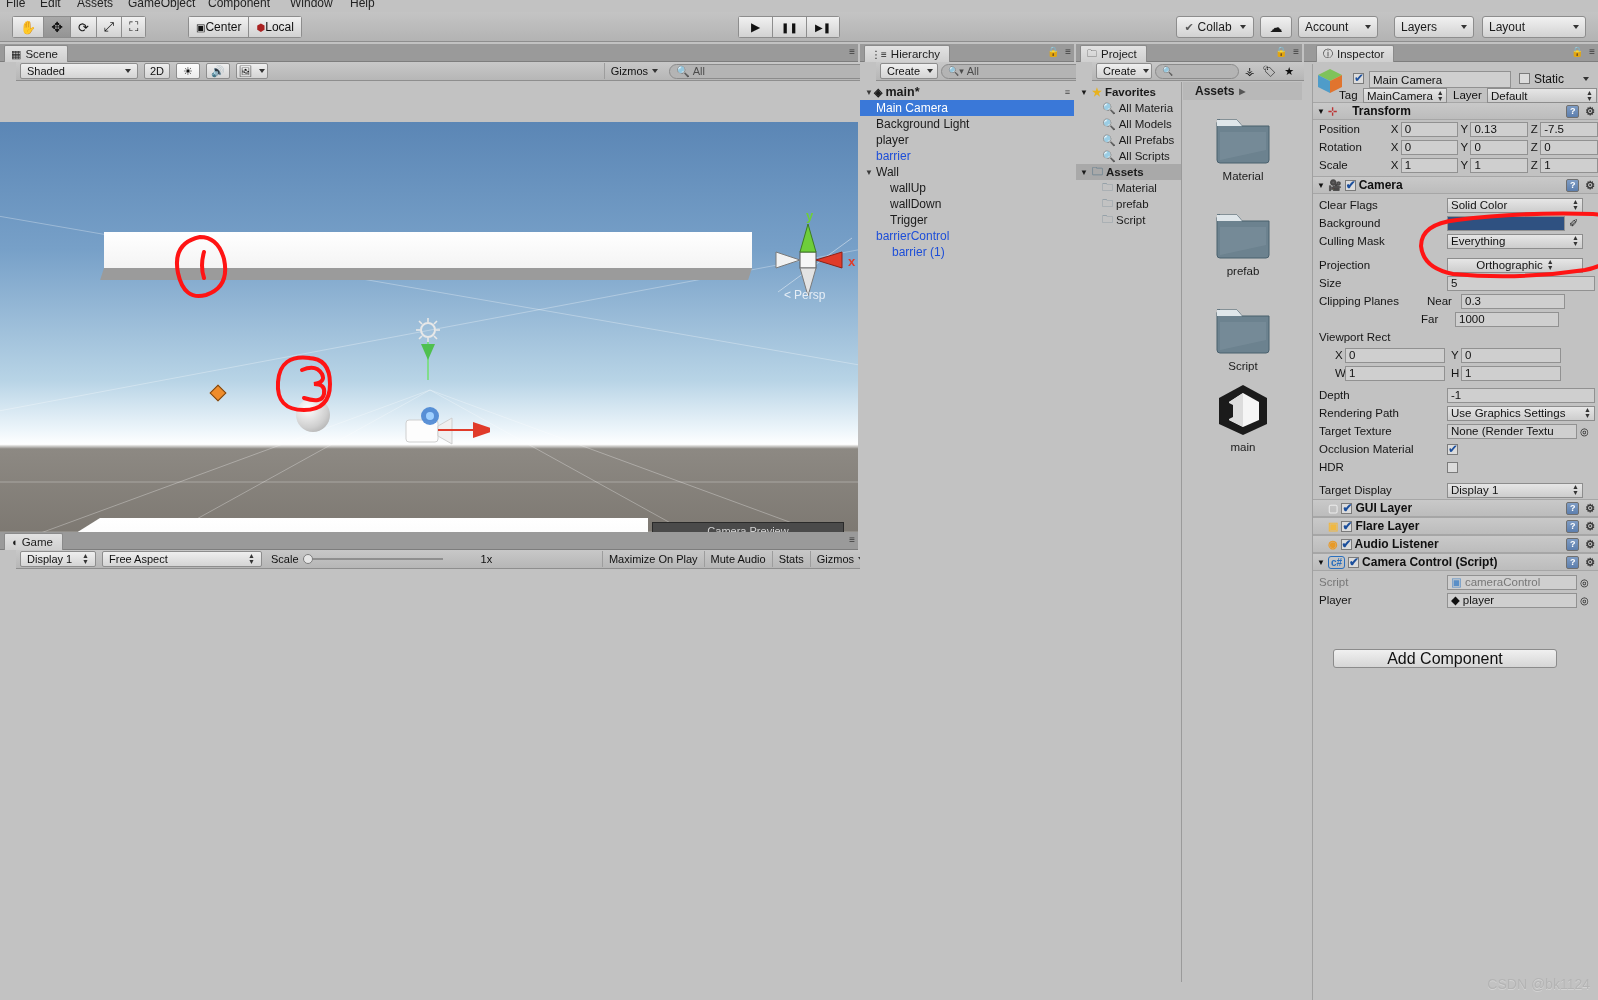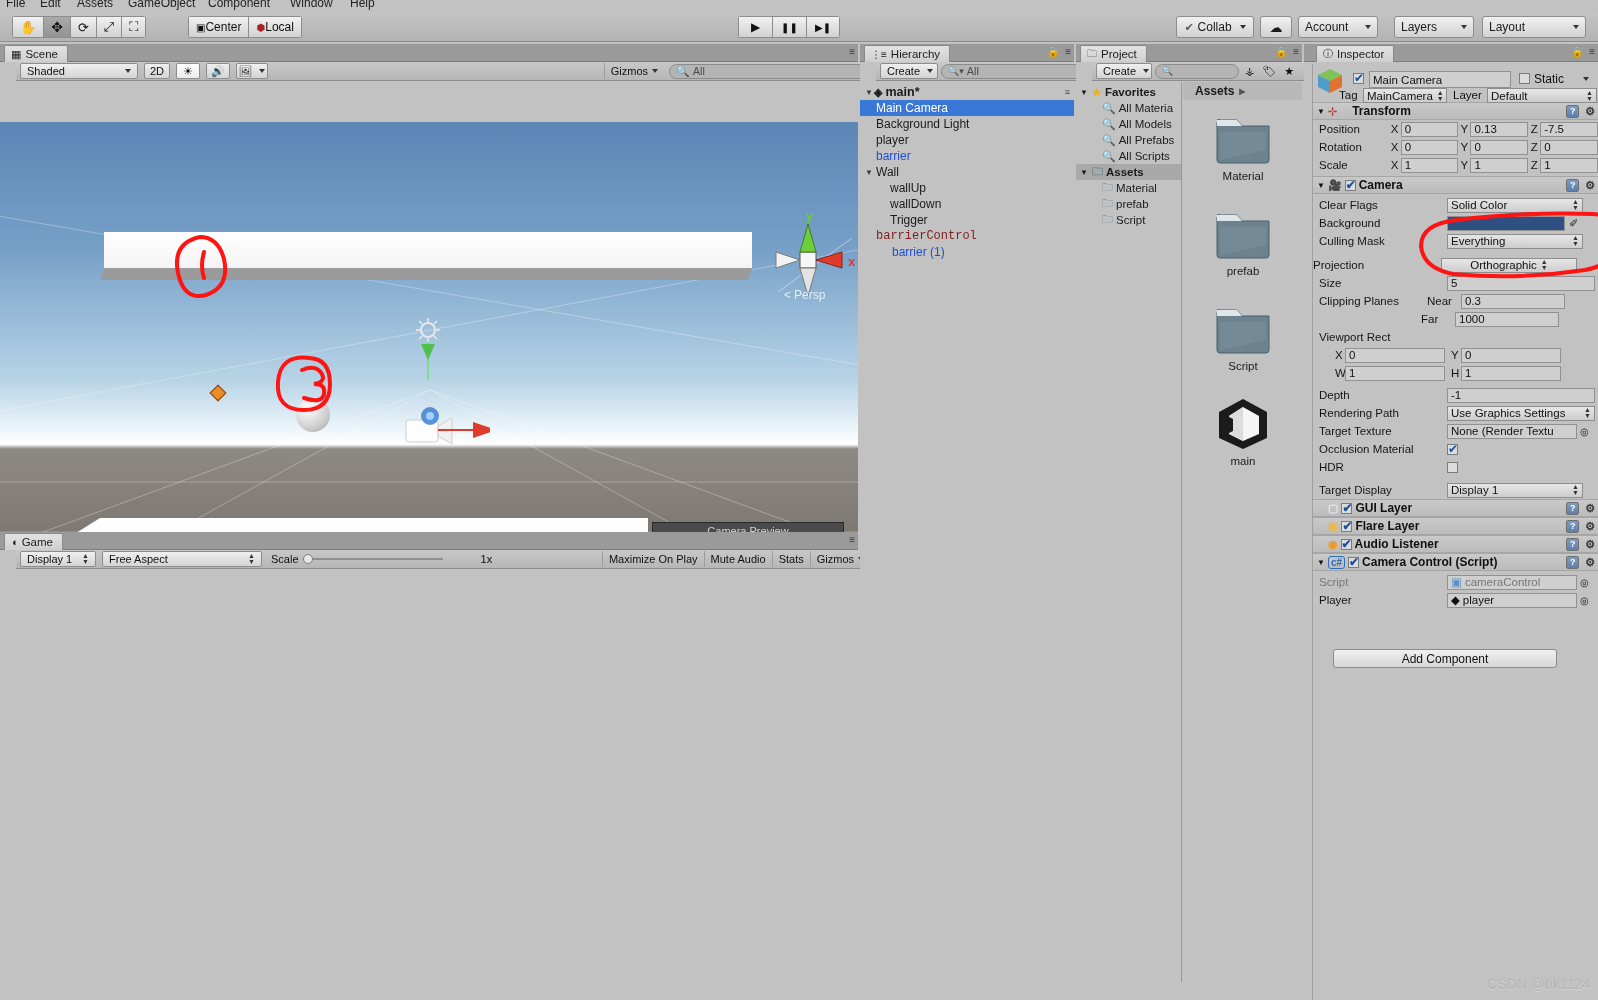--- a/index.html
+++ b/index.html
@@ -68,21 +68,21 @@
   #campreview .cp-body { position:absolute; left:4px; top:17px; width:184px; height:94px;
     background:#2f5181; border:1px solid #111; overflow:hidden; }
   .cp-white { position:absolute; left:0; width:100%; background:#f2f6fb; }
 
   
   #hierarchy { left:860px; top:44px; width:214px; height:956px; }
   .hrow { position:absolute; left:0; width:100%; height:16px; display:flex; align-items:center;
     font-size:12px; color:#1b1b1b; }
   .hrow.sel { background:#3a78d8; color:#fff; }
   .hrow .tri { width:10px; text-align:center; font-size:8px; color:#3b3b3b; }
-  .hrow.dim { color:#7f1d1d;font-family:Liberation Mono, monospace; }
+  .hrow.dim { color:#1d4ed8; }
   .hrow.pref { color:#1d4ed8; }
 
   
   #project { left:1076px; top:44px; width:226px; height:956px; }
   .p-left { position:absolute; left:0; top:38px; width:106px; bottom:18px;
     background:#c2c2c2; border-right:1px solid #9a9a9a; }
   .p-right { position:absolute; left:107px; top:38px; right:0; bottom:18px; background:#c2c2c2; }
   .prow { position:absolute; left:0; width:100%; height:16px; display:flex; align-items:center;
     font-size:11.5px; color:#1b1b1b; }
   .prow.hdr { font-weight:bold; }
@@ -106,21 +106,21 @@
     display:flex; align-items:center; gap:3px; font-weight:bold; font-size:12px; padding-left:4px; }
   .cb { width:11px; height:11px; background:#dcdcdc; border:1px solid #7b7b7b; display:inline-block;
     position:relative; }
   .cb.on::after { content:"✔"; position:absolute; left:0px; top:-3px; font-size:12px; color:#1c4f9c; }
   .helpico { width:13px;height:13px;border:1px solid #6f6f6f;border-radius:2px;
     background:linear-gradient(#7e9cc4,#5d7fae); color:#fff; font-size:9px;
     display:flex;align-items:center;justify-content:center; }
   .gear { font-size:11px; color:#3a3a3a; }
   #addcomp { position:absolute; left:20px; width:224px; height:19px;
     background:linear-gradient(#f0f0f0,#d6d6d6); border:1px solid #8b8b8b; border-radius:3px;
-    display:flex; align-items:center; justify-content:center; font-size:12px; }
+    display:flex; align-items:center; justify-content:center; font-size:16px; }
 
   #watermark { position:absolute; right:8px; bottom:8px; font-size:14px;
     color:#b4b4b4; text-shadow:0 1px 0 #d3d3d3; }
 </style>
 </head>
 <body>
 
 <div id="menubar">
   <span class="mi" style="left:6px">File</span>
   <span class="mi" style="left:40px">Edit</span>
@@ -539,21 +539,21 @@
           <div style="font-size: 11.5px; margin-top: 2px; color: rgb(27, 27, 27);">prefab</div>
         </div>
         <div style="position: absolute; left: 28px; top: 216px; width: 64px; text-align: center;">
           <div style="width: 64px; height: 60px; margin: 0px auto;"><svg width="64" height="60">
               <path d="M6 12 h20 l5 6 h27 v34 a3 3 0 0 1 -3 3 h-46 a3 3 0 0 1 -3 -3 v-37 a3 3 0 0 1 3 -3 z" fill="#6c828f" stroke="#49606d"></path>
               <path d="M6 12 h20 l5 6 h-25 z" fill="#dfe6ea"></path>
               <path d="M9 24 h46 v18 l-46 10 z" fill="#7d929e" opacity=".55"></path>
             </svg></div>
           <div style="font-size: 11.5px; margin-top: 2px; color: rgb(27, 27, 27);">Script</div>
         </div>
-        <div style="position: absolute; left: 28px; top: 311px; width: 64px; text-align: center;">
+        <div style="position: absolute; left: 28px; top: 297px; width: 64px; text-align: center;">
           <div style="width: 64px; height: 60px; margin: 0px auto;"><svg width="64" height="60" viewBox="0 0 64 60">
               <polygon points="32,6 56,19 56,45 32,56 8,45 8,19" fill="#1b1b1b"></polygon>
               <polygon points="32,14 48,23 48,41 32,48 18,41 18,23" fill="#f5f5f5"></polygon>
               <polygon points="32,14 32,48 18,41 18,23" fill="#dcdcdc"></polygon>
               <polygon points="8,19 22,26 22,38 8,45" fill="#1b1b1b"></polygon>
             </svg></div>
           <div style="font-size: 11.5px; margin-top: 2px; color: rgb(27, 27, 27);">main</div>
         </div>
       </div>
   </div>
@@ -662,21 +662,21 @@
         </div>
       <div class="irow">
           <span class="ilbl" style="margin-left:6px;width:128px">Culling Mask</span>
         <div class="pop" style="width:136px;justify-content:space-between">
           <span>Everything</span>
             <span class="updown">▲<br>▼</span>
           </div>
         </div>
       <div style="height:6px"></div>
       <div class="irow">
-          <span class="ilbl" style="width:128px">Projection</span>
+          <span class="ilbl" style="margin-left:6px;width:128px">Projection</span>
         <div class="pop" style="width:136px;justify-content:center">
           <span>Orthographic</span>
             <span class="updown">▲<br>▼</span>
           </div>
         </div>
       <div class="irow">
           <span class="ilbl" style="margin-left:6px;width:128px">Size</span>
         <div class="fld" style="width:148px">
             <span>5</span>
           </div>

